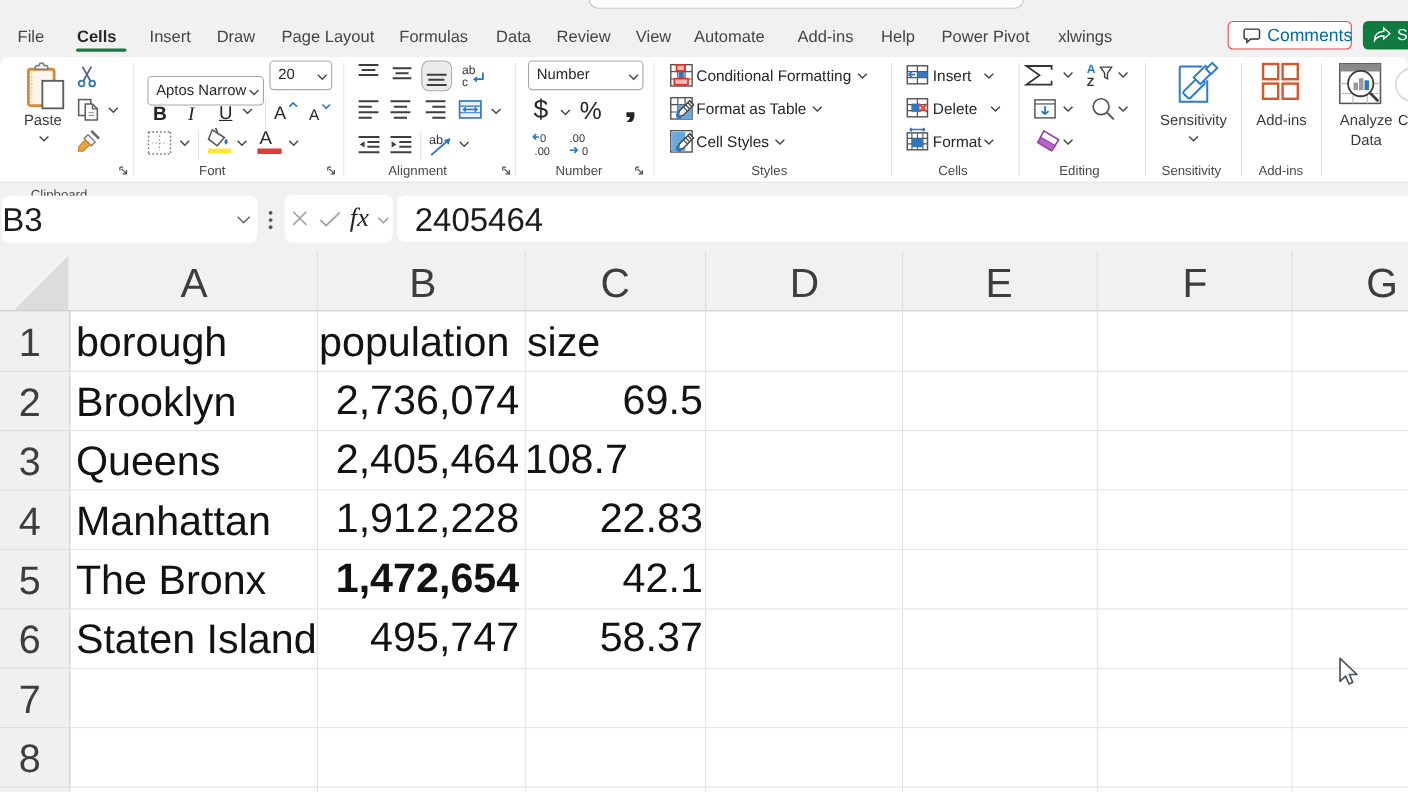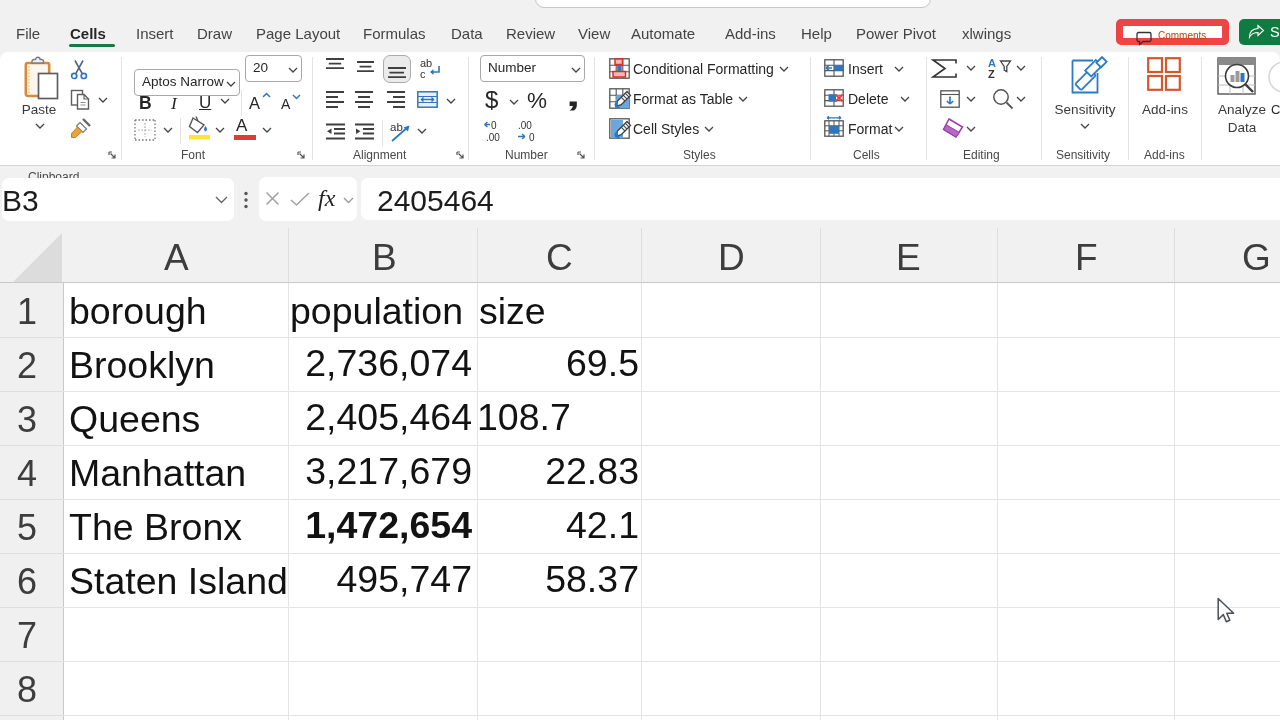--- a/index.html
+++ b/index.html
@@ -5,21 +5,21 @@
   * { margin:0; padding:0; box-sizing:border-box; }
   html,body { width:1280px; height:720px; overflow:hidden; }
   body { font-family:"Liberation Sans", sans-serif; background:#f2f1f1; position:relative; }
   .abs { position:absolute; }
   svg { position:absolute; overflow:visible; }
   
   .tab { position:absolute; top:25px; font-size:15px; color:#444; white-space:nowrap; }
   .tab.home { font-weight:bold; color:#262626; }
   #searchfrag { position:absolute; left:535px; top:-22px; width:396px; height:30px; background:#fdfdfd; border:1px solid #c6c6c6; border-radius:9px; }
   #homeline { position:absolute; left:69px; top:44px; width:46px; height:3px; background:#167944; border-radius:2px; }
-  #commentsbtn { position:absolute; left:1116px; top:18.5px; width:113px; height:26px; background:#fff; border:7px solid #ef4444; border-radius:5px; font-size:10px; color:#c2410c; }
+  #commentsbtn { position:absolute; left:1116px; top:18.5px; width:113px; height:26px; background:#fff; border:1px solid #ef4444; border-radius:5px; font-size:16px; color:#0369a1; }
   #sharebtn { position:absolute; left:1239px; top:18.5px; width:60px; height:26px; background:#0f7b41; border-radius:5px; color:#fff; font-size:14.5px; }
   
   #ribbon { position:absolute; left:0; top:52px; width:1280px; height:114px; background:#ffffff; border-bottom:1px solid #d6d6d6; border-radius:8px 8px 0 0; }
   #ribbon .gsep { position:absolute; top:5px; height:103px; width:1px; background:#e3e3e3; }
   #ribbon .glabel { position:absolute; top:96px; font-size:12px; color:#484848; text-align:center; white-space:nowrap; }
   .combo { position:absolute; background:#fff; border:1px solid #a8a8a8; border-radius:4px; }
   .combo span { position:absolute; left:7px; top:4px; font-size:13.5px; color:#262626; white-space:nowrap; }
   .ribtext { position:absolute; font-size:14px; color:#262626; white-space:nowrap; }
   .btext { position:absolute; font-size:13.5px; color:#3a3a3a; text-align:center; white-space:nowrap; }
   
@@ -485,21 +485,21 @@
     <div class="cell" style="left:69px;  top:68px;">borough</div>
     <div class="cell" style="left:290px; top:68px;">population</div>
     <div class="cell" style="left:479px; top:68px;">size</div>
     <div class="cell" style="left:69px;  top:122px;">Brooklyn</div>
     <div class="cell" style="left:288px; top:120px; width:184px; text-align:right;">2,736,074</div>
     <div class="cell" style="left:477px; top:120px; width:162px; text-align:right;">69.5</div>
     <div class="cell" style="left:69px;  top:176px;">Queens</div>
     <div class="cell" style="left:288px; top:174px; width:184px; text-align:right;">2,405,464</div>
     <div class="cell" style="left:477px; top:174px; width:162px; text-align:left;">108.7</div>
     <div class="cell" style="left:69px;  top:230px;">Manhattan</div>
-    <div class="cell" style="left:288px; top:228px; width:184px; text-align:right;">3,217,679</div>
+    <div class="cell" style="left:288px; top:228px; width:184px; text-align:right;">1,912,228</div>
     <div class="cell" style="left:477px; top:228px; width:162px; text-align:right;">22.83</div>
     <div class="cell" style="left:69px;  top:284px;">The Bronx</div>
     <div class="cell" style="left:288px; top:282px; width:184px; text-align:right;font-weight:bold;">1,472,654</div>
     <div class="cell" style="left:477px; top:282px; width:162px; text-align:right;padding-left:36px;">42.1</div>
     <div class="cell" style="left:69px;  top:338px;">Staten Island</div>
     <div class="cell" style="left:288px; top:336px; width:184px; text-align:right;">495,747</div>
     <div class="cell" style="left:477px; top:336px; width:162px; text-align:right;">58.37</div>
   </div>
 
   <svg style="left:1216px; top:597px;" width="26" height="30" viewBox="0 0 26 30">

